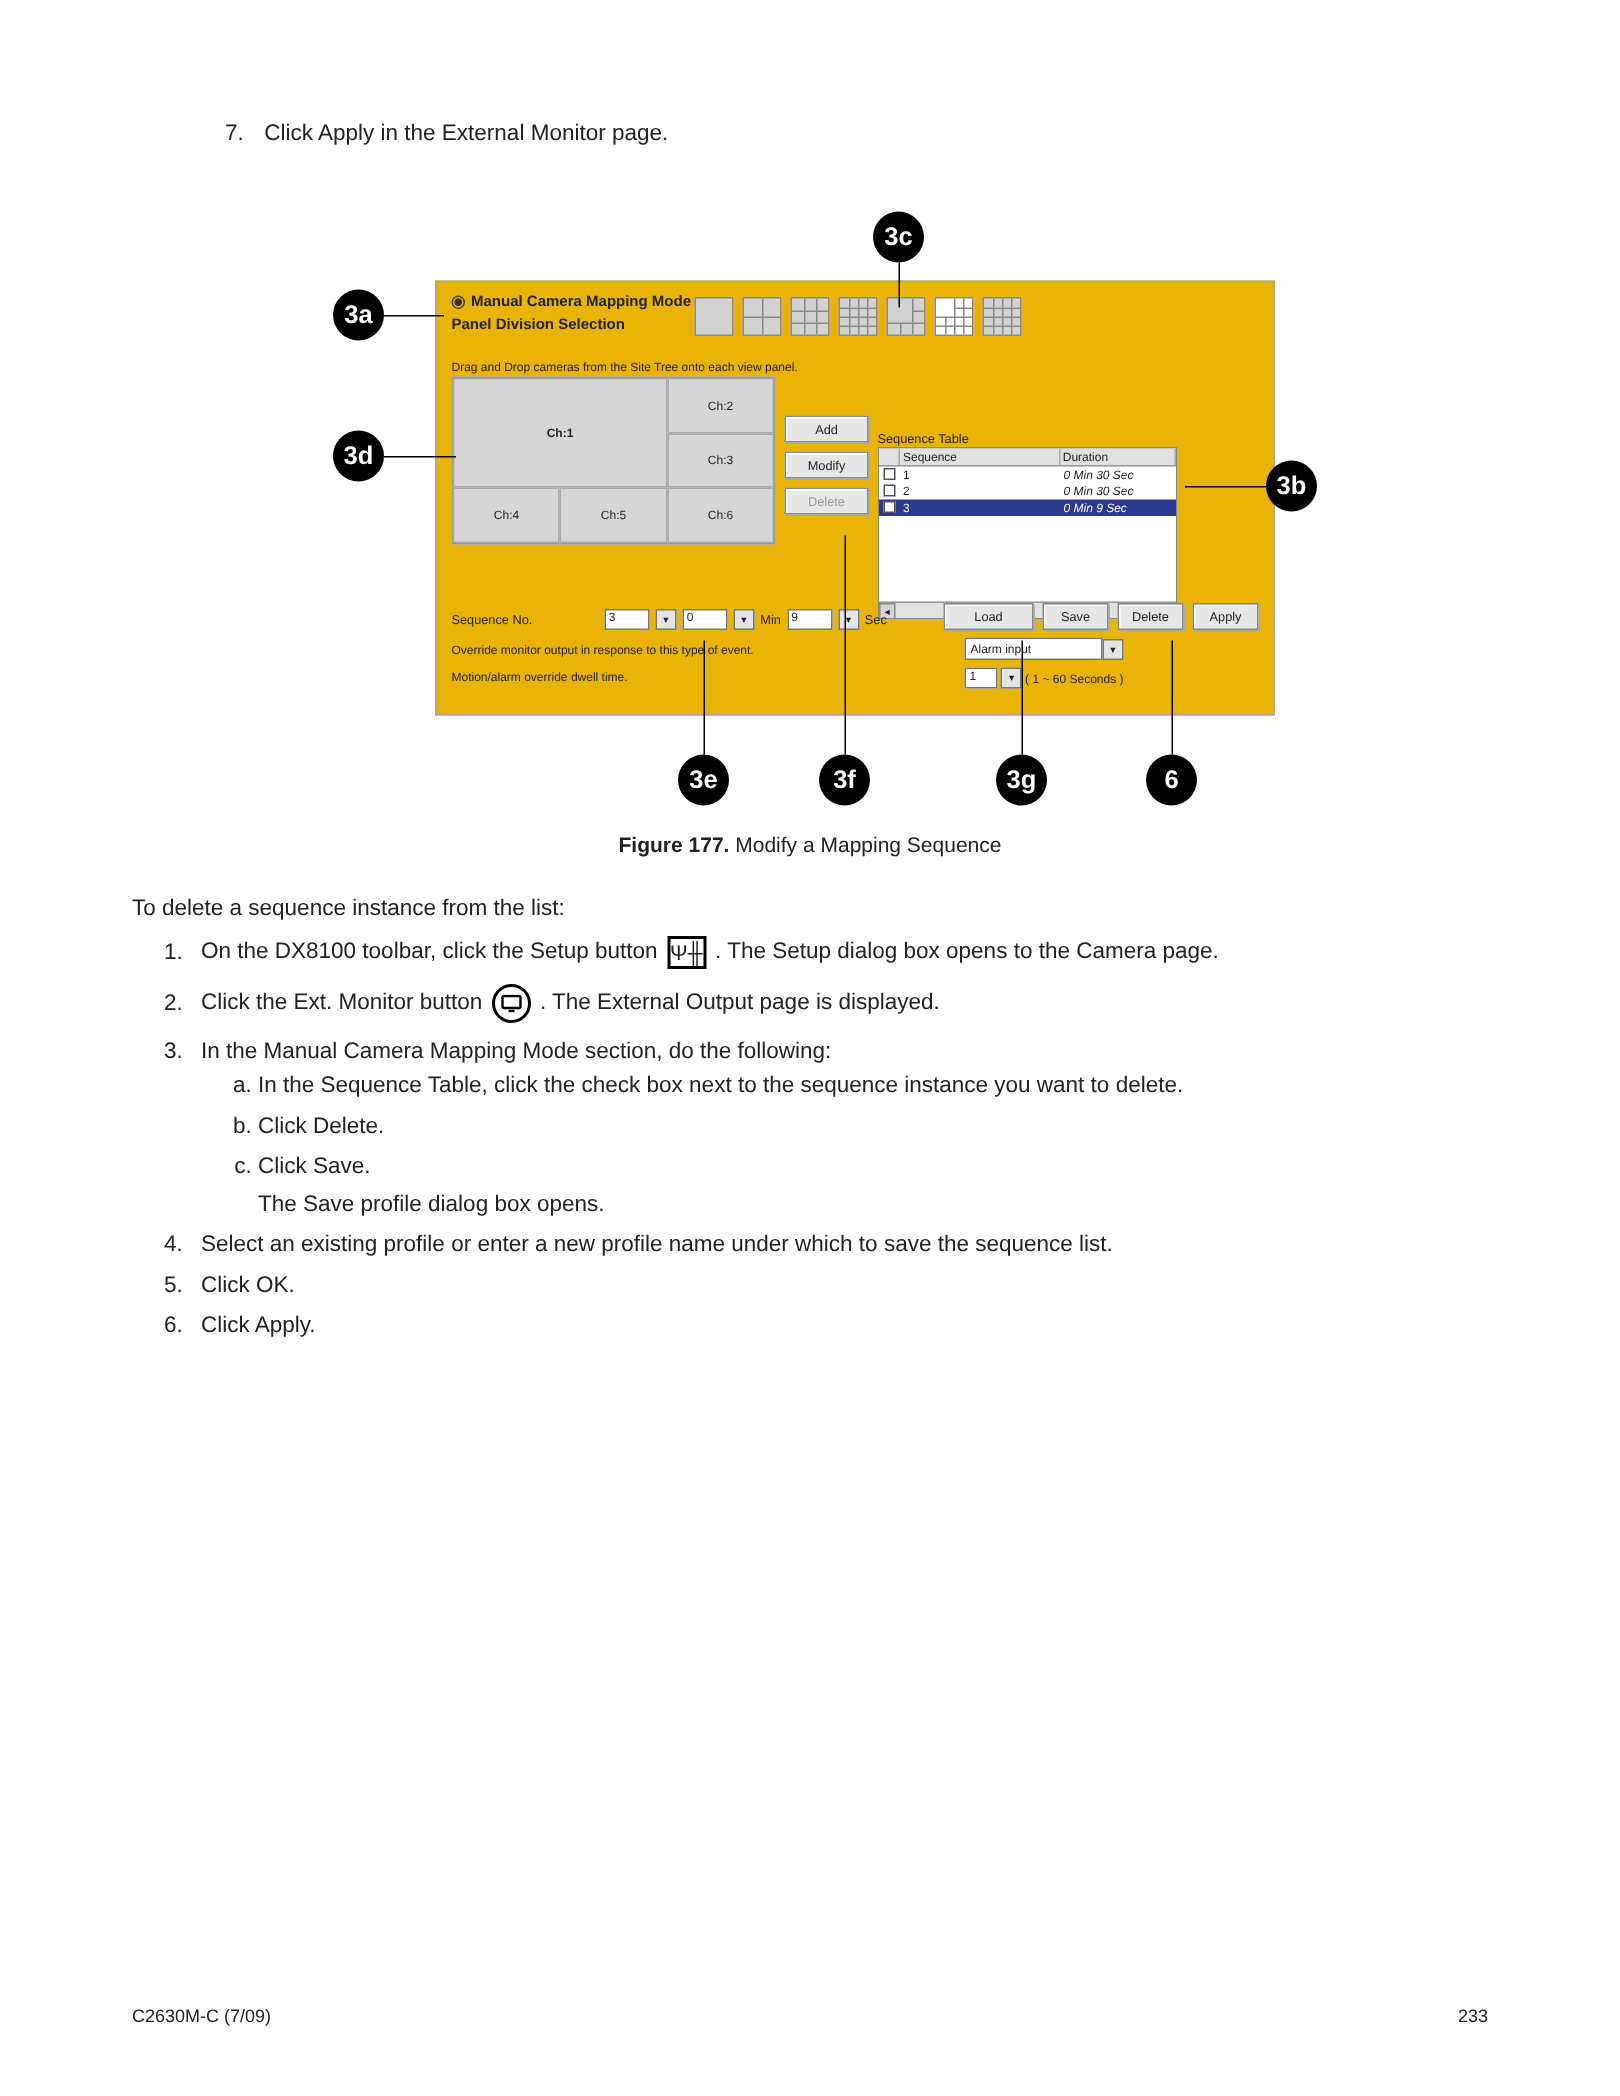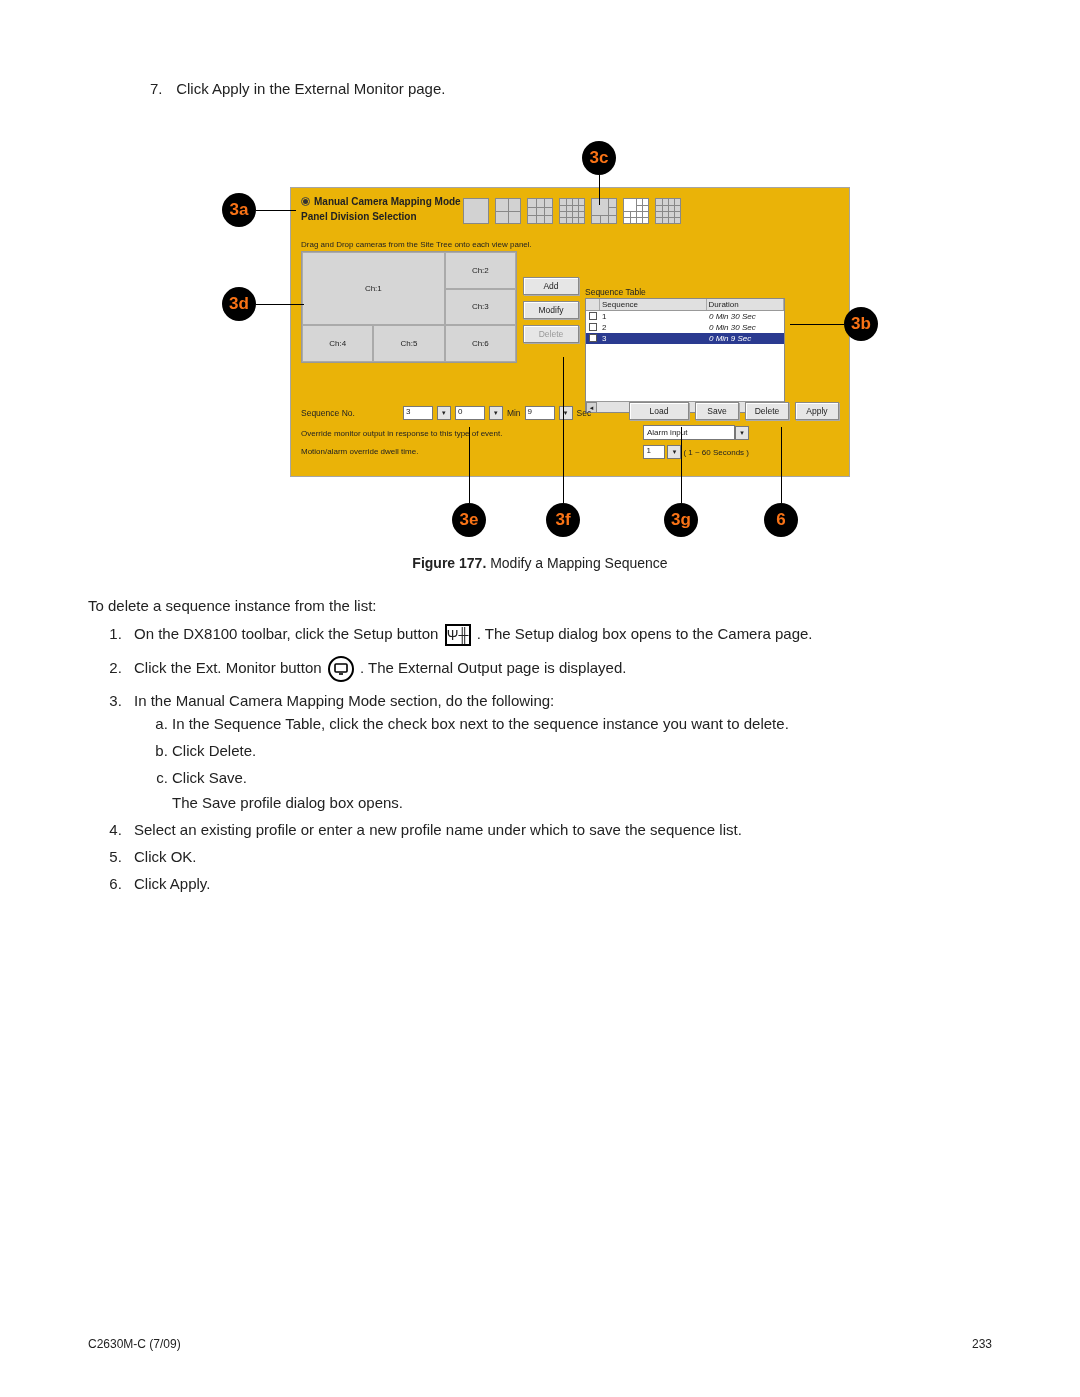--- a/index.html
+++ b/index.html
@@ -28,21 +28,21 @@
     height: 410px;
     margin: 0 auto 18px auto;
   }
 
   
   .callout {
     position: absolute;
     width: 34px; height: 34px;
     border-radius: 50%;
     background: #000;
-    color: #f97316;
+    color: #ffffff;
     font-size: 17px;
     font-weight: bold;
     display: flex; align-items: center; justify-content: center;
     z-index: 10;
   }
   .lead { position:absolute; background:#000; z-index:5; }
   .lead.h { height:1px; }
   .lead.v { width:1px; }
 
   
@@ -66,21 +66,21 @@
   .drag-instr { font-size:8px; margin-top:18px; margin-bottom:2px; }
 
   .layout-row { display:flex; gap:6px; margin-top:2px;}
   .view-panel {
     width: 216px; height: 112px;
     background:#d6d6d6; border:1px solid #999;
     display:grid; grid-template-columns: 1fr 1fr 1fr; grid-template-rows: 1fr 1fr 1fr;
     font-size:8px; text-align:center;
   }
   .vp-cell{border:1px solid #aaa; display:flex;align-items:center;justify-content:center;}
-  .vp-ch1{grid-column:1/3;grid-row:1/3;}
+  .vp-ch1{grid-column:1/3;grid-row:1/3;font-weight:bold;}
 
   .btn-col{display:flex;flex-direction:column;gap:6px;padding-top:26px;}
   .ui-btn{
     width:56px;height:18px;background:#e6e6e6;border:1px solid #888;
     font-size:8.5px;display:flex;align-items:center;justify-content:center;
     box-shadow: inset 1px 1px 0 #fff, 1px 1px 0 #aaa;
   }
   .ui-btn.disabled{color:#999;}
 
   .seq-table-area{flex:1;margin-top:36px;}

